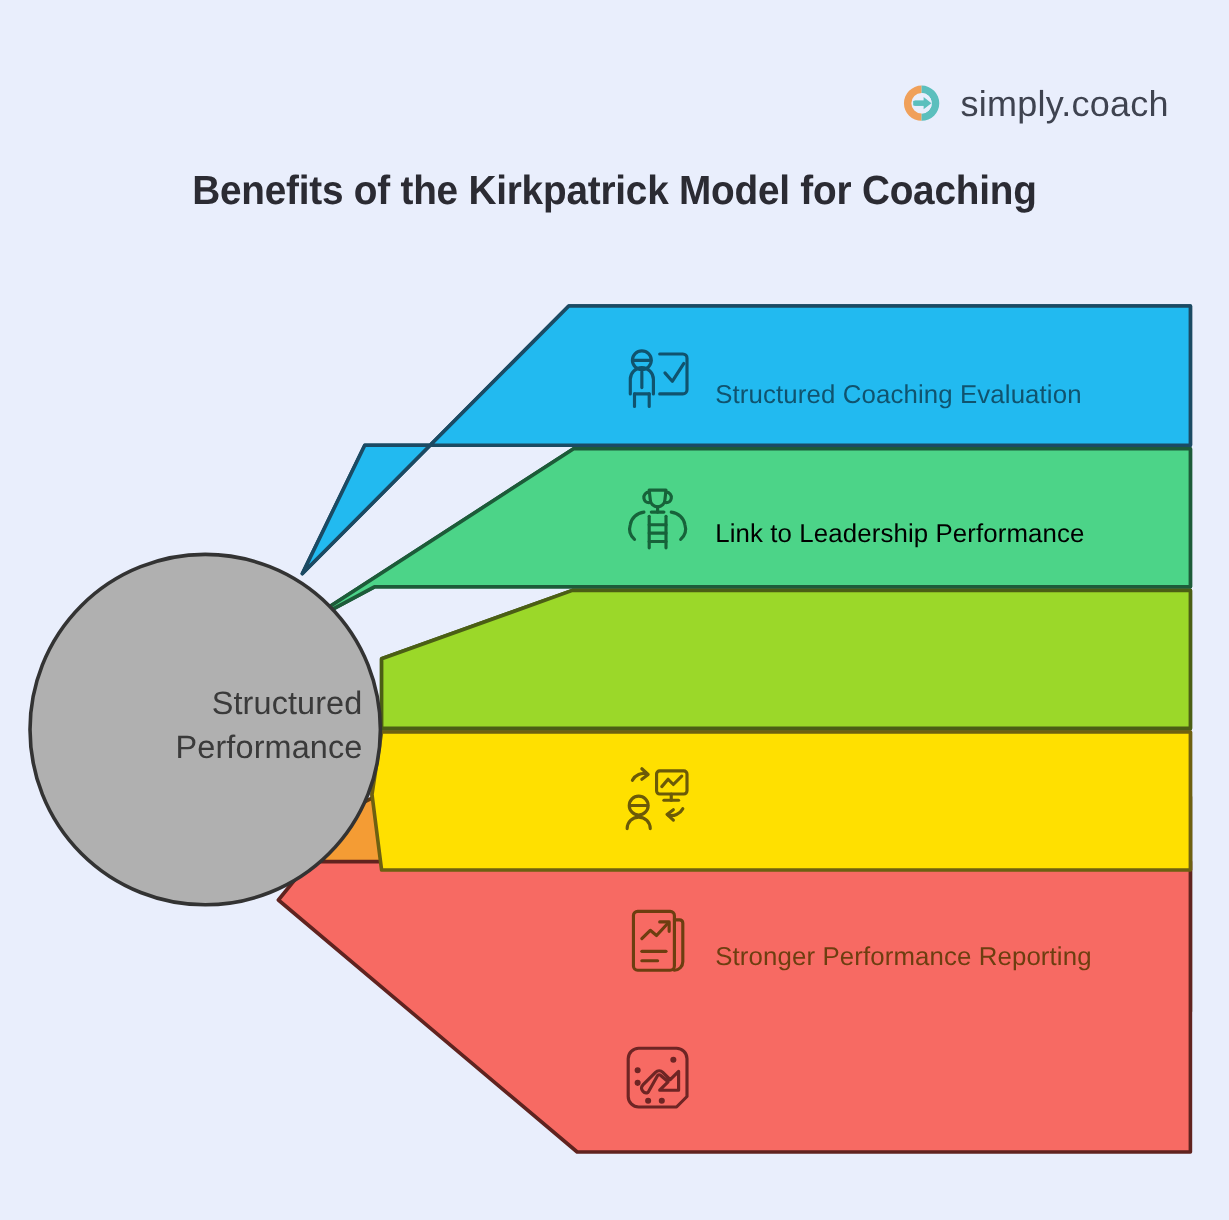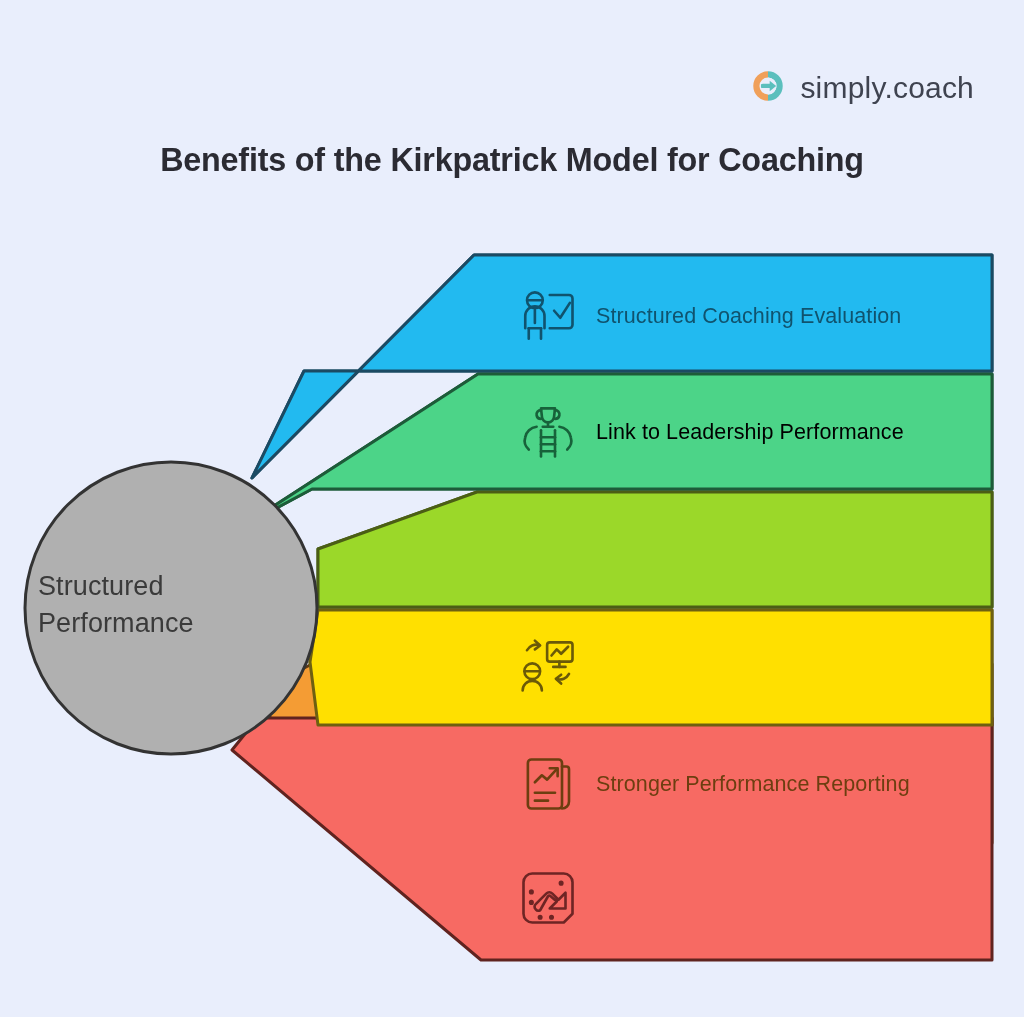--- a/index.html
+++ b/index.html
@@ -58,32 +58,32 @@
     width: 1024px;
     height: 1017px;
   }
 
   
   .hub-label {
     position: absolute;
     left: 38px;
     top: 568px;
     width: 264px;
-    text-align: left;
+    text-align: right;
     font-size: 27px;
     line-height: 37px;
     color: #3a3a3a;
     letter-spacing: 0.1px;
   }
 
   
   .band-row {
     position: absolute;
     display: flex;
-    align-items: center;
+    align-items: flex-end;
     gap: 20px;
     left: 520px;
   }
   .band-icon { width: 56px; height: 56px; flex: 0 0 56px; }
   .band-label {
     font-size: 21.5px;
     line-height: 30px;
     letter-spacing: 0.1px;
     max-width: 400px;
   }

